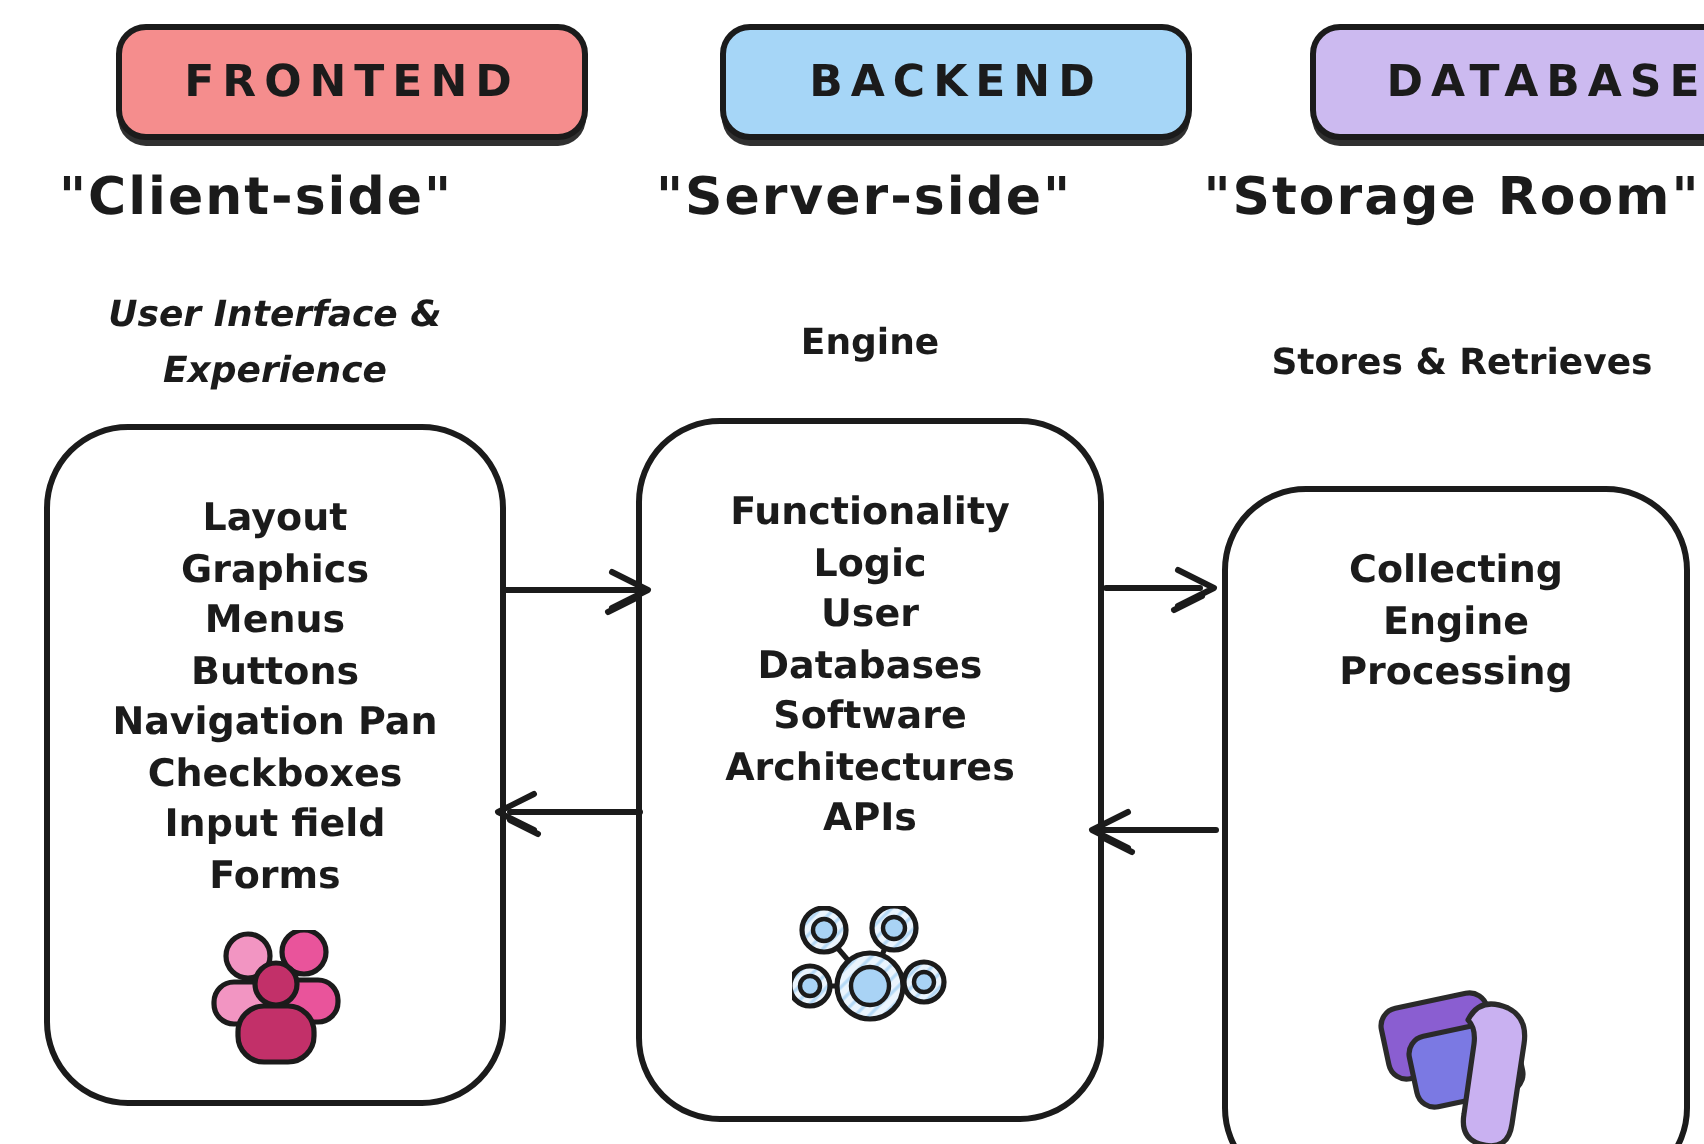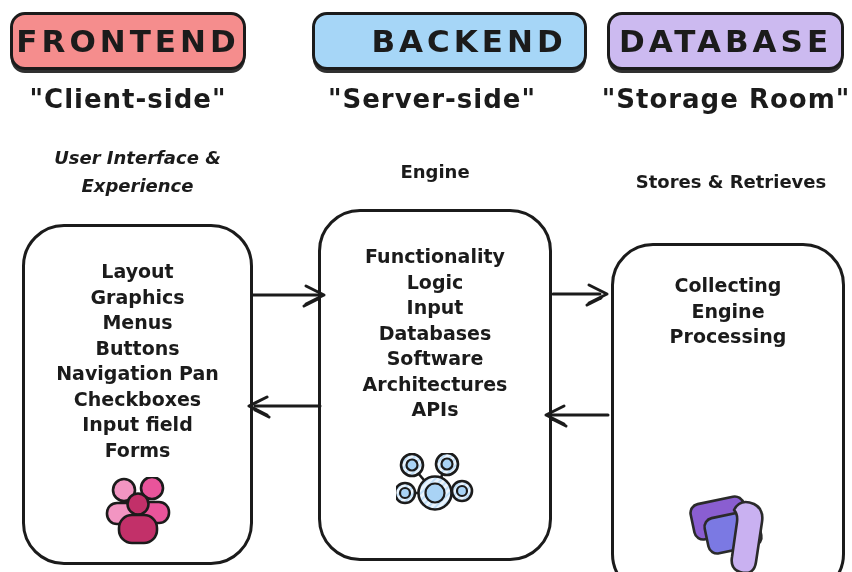--- a/index.html
+++ b/index.html
@@ -5,25 +5,26 @@
   html,body { margin:0; padding:0; background:#ffffff; }
   .canvas {
     position:relative; width:852px; height:572px; background:#ffffff;
     font-family:"DejaVu Sans", sans-serif; color:#1b1b1b; overflow:hidden;
   }
   
   .pill {
     position:absolute; top:12px; height:52px;
     border:3px solid #1b1b1b; border-radius:15px;
     display:flex; align-items:center; justify-content:center;
-    font-size:31px; font-weight:bold; letter-spacing:4px;
+    font-size:22px; font-weight:bold; letter-spacing:4px;
     box-shadow:0 4px 0 -1px #303030;
+    margin-left:48px;
   }
   .pill-frontend { left:10px;  width:230px; }
-  .pill-backend  { left:312px; width:230px;padding-left:39px; }
+  .pill-backend  { left:312px; width:230px; }
   .pill-database { left:607px; width:231px; }
 
   
   .quote {
     position:absolute; top:84px; font-size:26px; font-weight:bold;
     text-align:center; letter-spacing:1px;
   }
   .quote-frontend { left:0px;   width:256px; }
   .quote-backend  { left:302px; width:260px; }
   .quote-database { left:600px; width:252px; }
@@ -35,21 +36,21 @@
   }
   .desc-frontend { left:30px;  top:144px; width:215px;font-style:italic; }
   .desc-backend  { left:330px; top:158px; width:210px; }
   .desc-database { left:615px; top:168px; width:232px; }
 
   
   .card {
     position:absolute; background:#ffffff;
     border:3px solid #1b1b1b; border-radius:42px;
   }
-  .card-frontend { left:22px;  top:212px; width:225px; height:335px;margin-top:12px; }
+  .card-frontend { left:22px;  top:212px; width:225px; height:335px; }
   .card-backend  { left:318px; top:209px; width:228px; height:346px; }
   .card-database { left:611px; top:207px; width:228px; height:347px;margin-top:36px; }
 
   .card-list {
     position:absolute; left:0; right:0; text-align:center;
     font-size:19px; font-weight:bold; line-height:25.5px;
   }
   .card-frontend .card-list { top:32px; }
   .card-backend  .card-list { top:32px; }
   .card-database .card-list { top:27px; }
@@ -106,21 +107,21 @@
           <rect x="14" y="38" width="38" height="28" rx="13" fill="#c23069"></rect>
         </g>
       </svg>
     </span>
   </div>
 
   <div class="card card-backend">
     <div class="card-list">
         <div>Functionality</div>
         <div>Logic</div>
-        <div>Input</div>
+        <div>User</div>
         <div>Databases</div>
         <div>Software</div>
         <div>Architectures</div>
         <div>APIs</div>
       </div>
     <span class="card-icon">
       <svg width="78" height="74" viewBox="0 0 78 74">
         <defs>
           <pattern id="hatch" width="5" height="5" patternUnits="userSpaceOnUse" patternTransform="rotate(45)">
             <rect width="5" height="5" fill="#eaf4fd"></rect>

